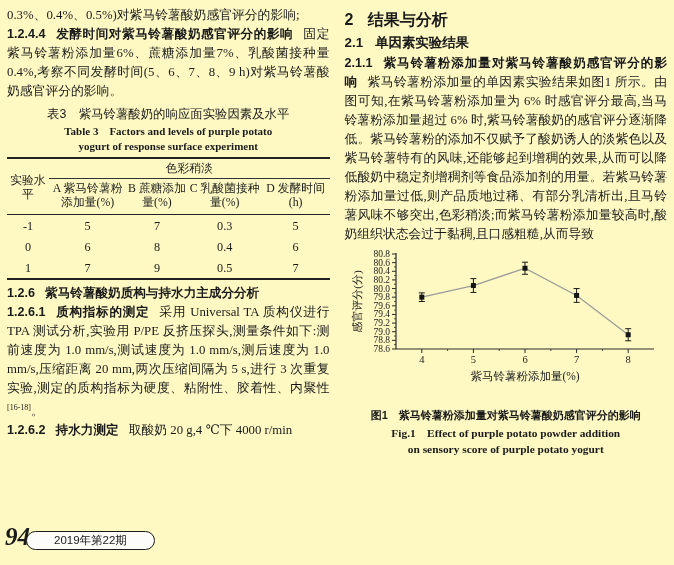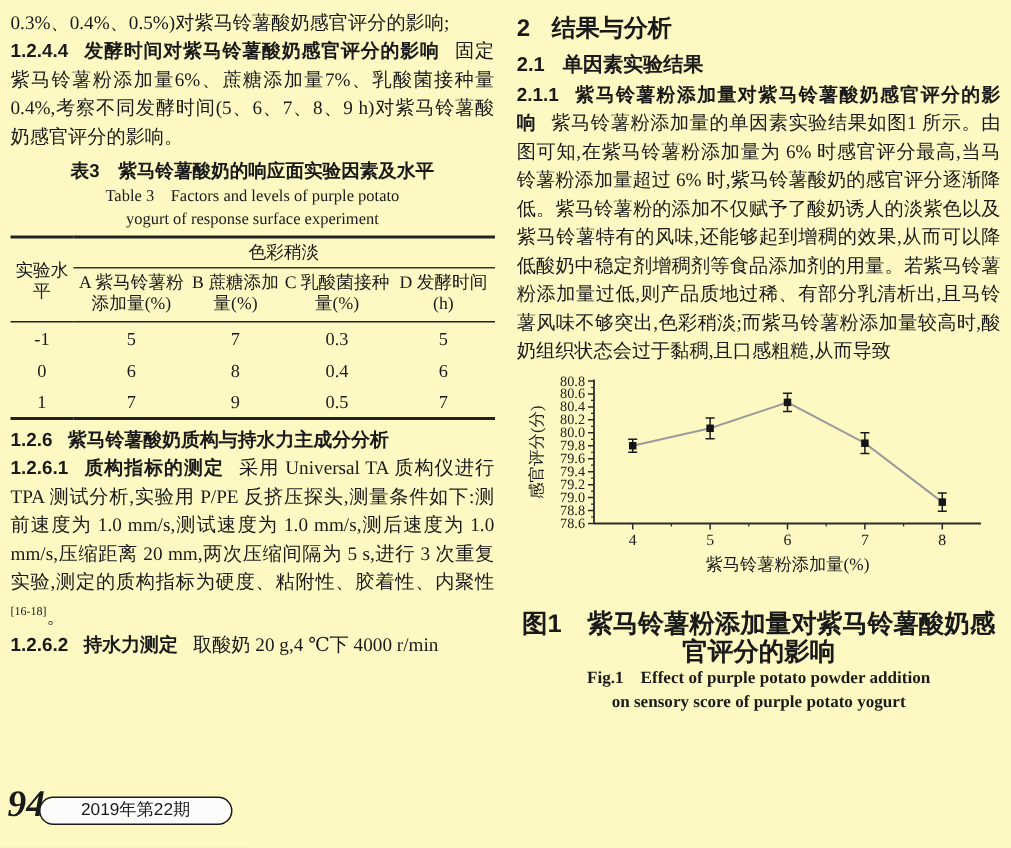--- a/index.html
+++ b/index.html
@@ -15,24 +15,24 @@
   .sec-num, .sec-title {
     font-weight:bold; font-family:"Liberation Sans","DejaVu Sans",sans-serif;
     font-size:12.6px;
   }
   .sec-num { margin-right:0.8em; }
   .sec-title { margin-right:0.8em; }
   sup.ref { font-size:8px; }
 
   
   .tbl-cap-zh {
-    text-align:center; font-weight:bold; font-size:12.4px; line-height:20px;
+    text-align:center; font-weight:normal; font-size:12.4px; line-height:20px;
     font-family:"Liberation Sans","DejaVu Sans",sans-serif; margin-top:3px;
   }
-  .tbl-cap-en { text-align:center; font-weight:normal; font-size:11px; line-height:15px; }
+  .tbl-cap-en { text-align:center; font-weight:bold; font-size:11px; line-height:15px; }
   table.factors {
     width:100%; border-collapse:collapse; margin-top:3px; margin-bottom:4px;
     border-top:2px solid #222; border-bottom:2px solid #222;
     font-size:11.8px; line-height:14px;
   }
   table.factors th, table.factors td { font-weight:normal; text-align:center; padding:2px 1px; }
   table.factors th.spanner { border-bottom:1px solid #333; padding:2px 0 3px; }
   table.factors tr.colhead th { border-bottom:1.5px solid #222; padding-bottom:5px; }
   table.factors th.lvl { border-bottom:1.5px solid #222; }
   table.factors td { padding:4px 1px 3px; font-size:12.2px; }
@@ -45,21 +45,21 @@
   .h-minor {
     font-family:"Liberation Sans","DejaVu Sans",sans-serif; font-weight:bold;
     font-size:13.4px; line-height:20px; margin:0 0 1px; text-align:left;
   }
   .h-major .sec-num, .h-minor .sec-num { font-size:inherit; margin-right:0.9em; }
 
   
   .chart-wrap { margin-top:3px; text-align:center; }
   svg text { font-family:"Liberation Serif","DejaVu Serif",serif; fill:#1a1a1a; }
   .fig-cap-zh {
-    text-align:center; font-weight:bold; font-size:17px; line-height:19px;
+    text-align:center; font-weight:bold; font-size:11px; line-height:19px;
     font-family:"Liberation Sans","DejaVu Sans",sans-serif; margin-top:1px;
   }
   .fig-cap-en { text-align:center; font-weight:bold; font-size:11.4px; line-height:16px; }
 
   
   .footer { position:absolute; left:5px; top:524px; display:flex; align-items:flex-start; }
   .page-num {
     font-style:italic; font-weight:bold; font-size:25px; line-height:26px;
     font-family:"Liberation Serif","DejaVu Serif",serif;
   }

